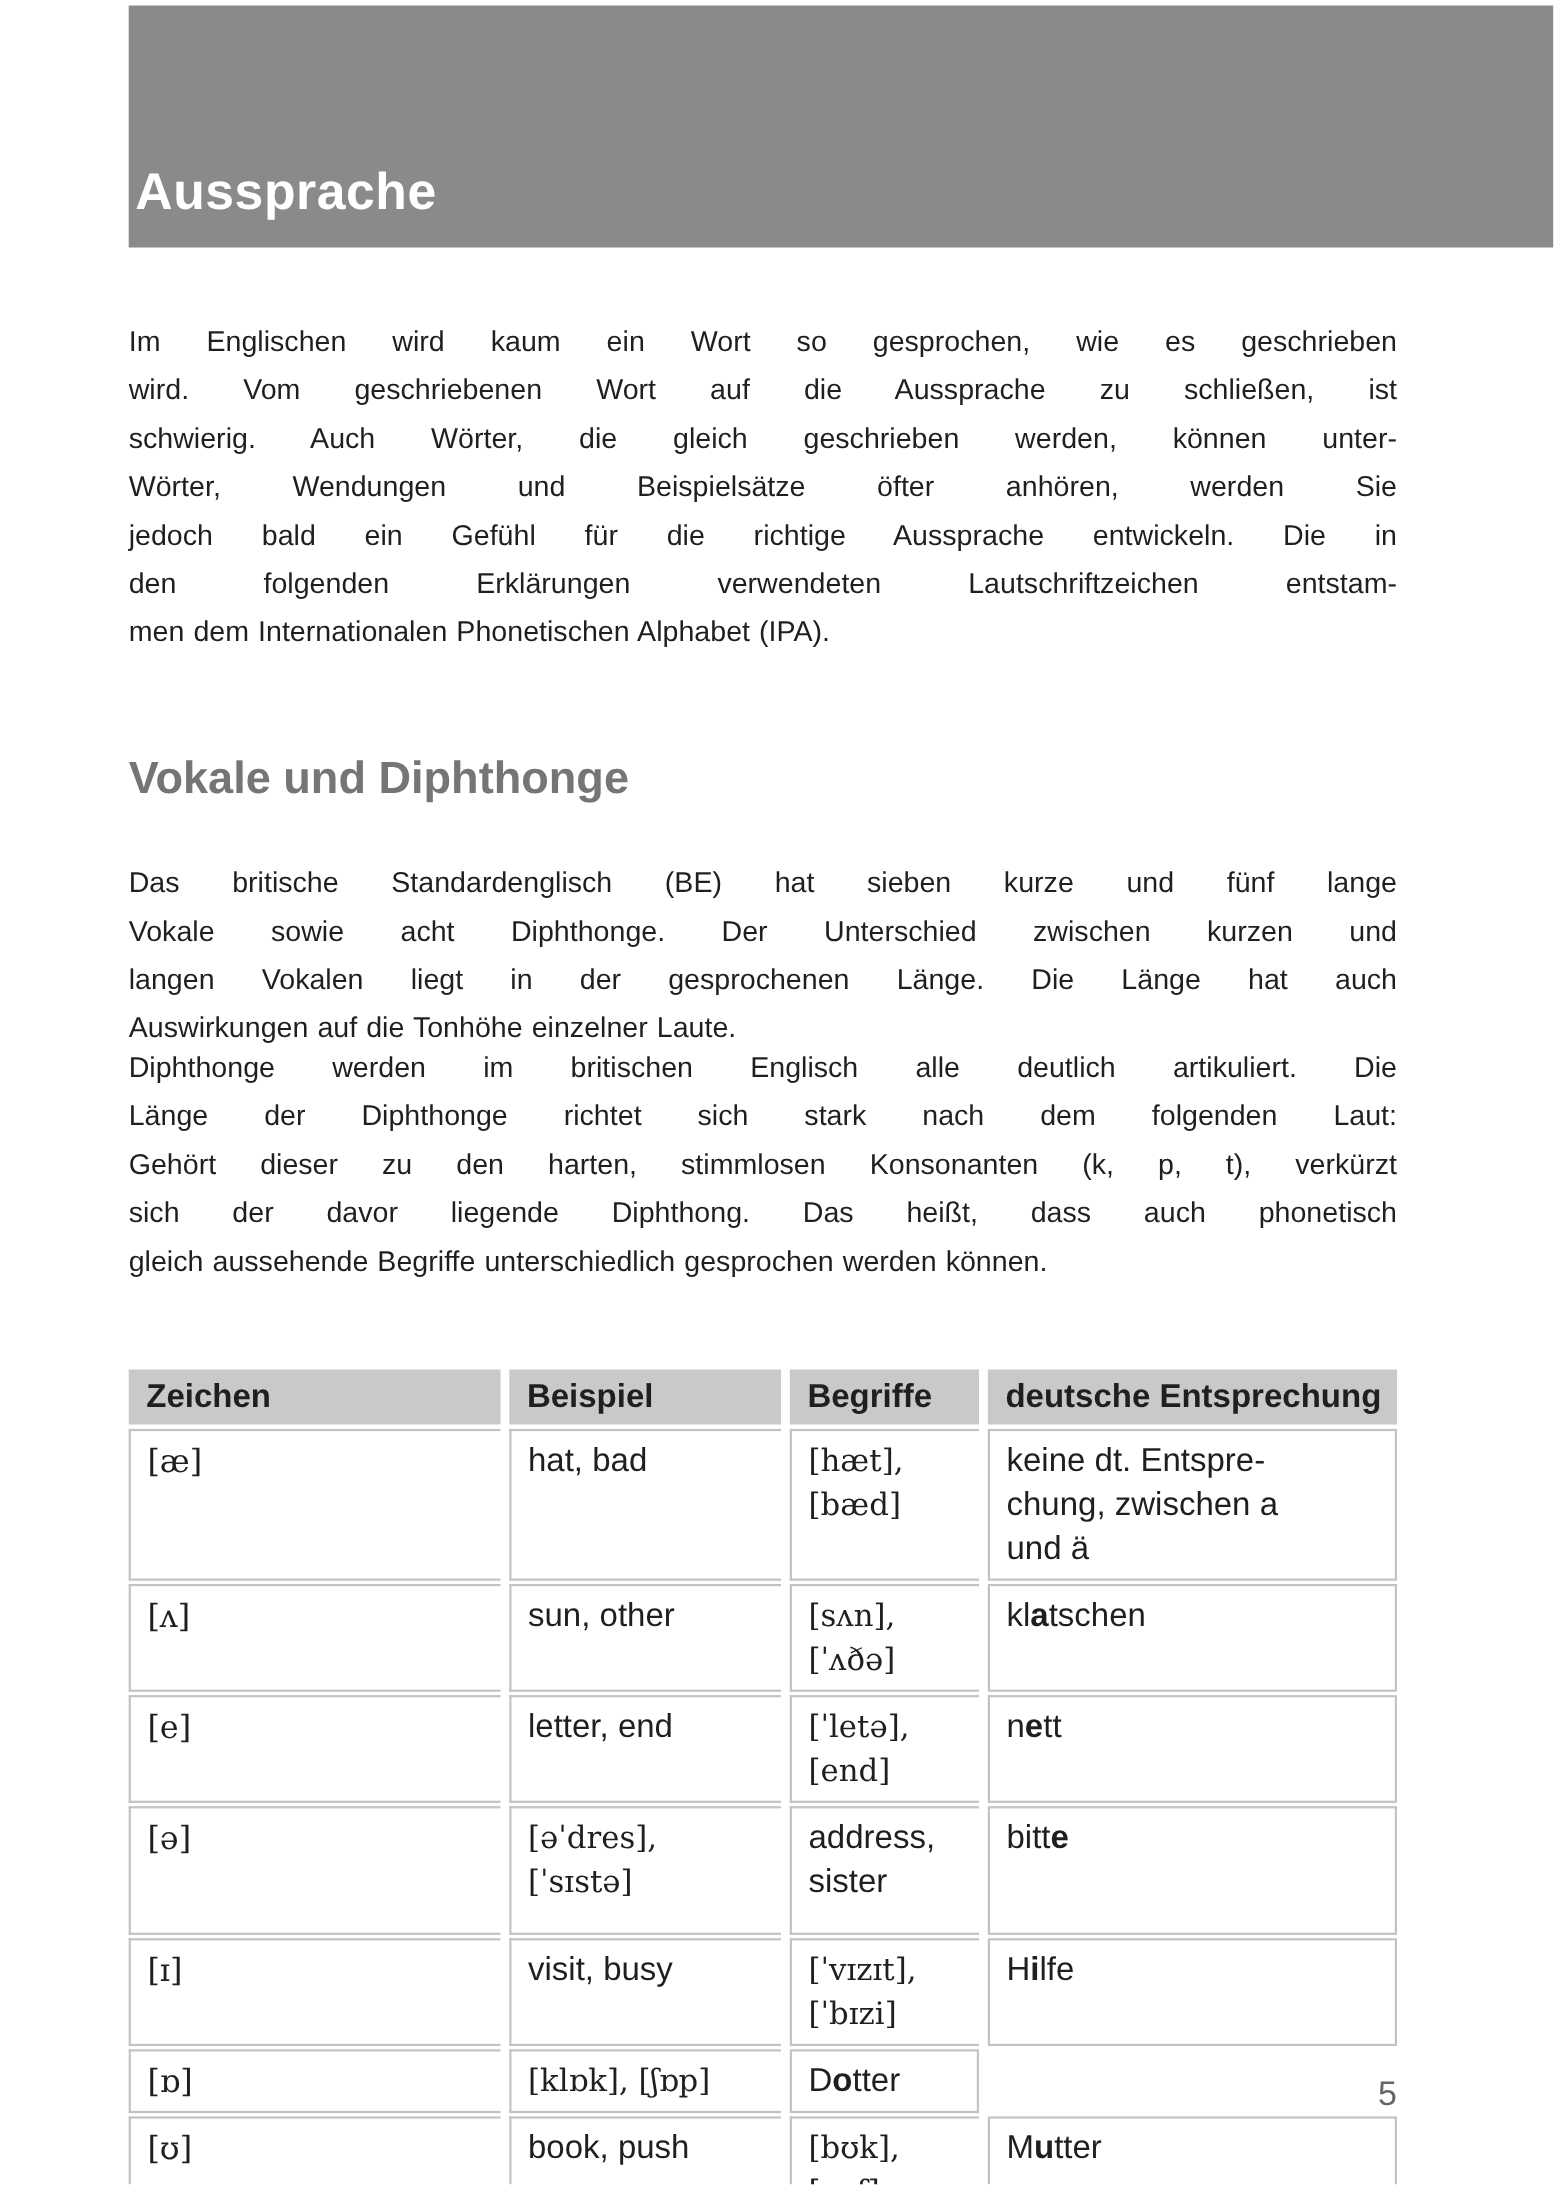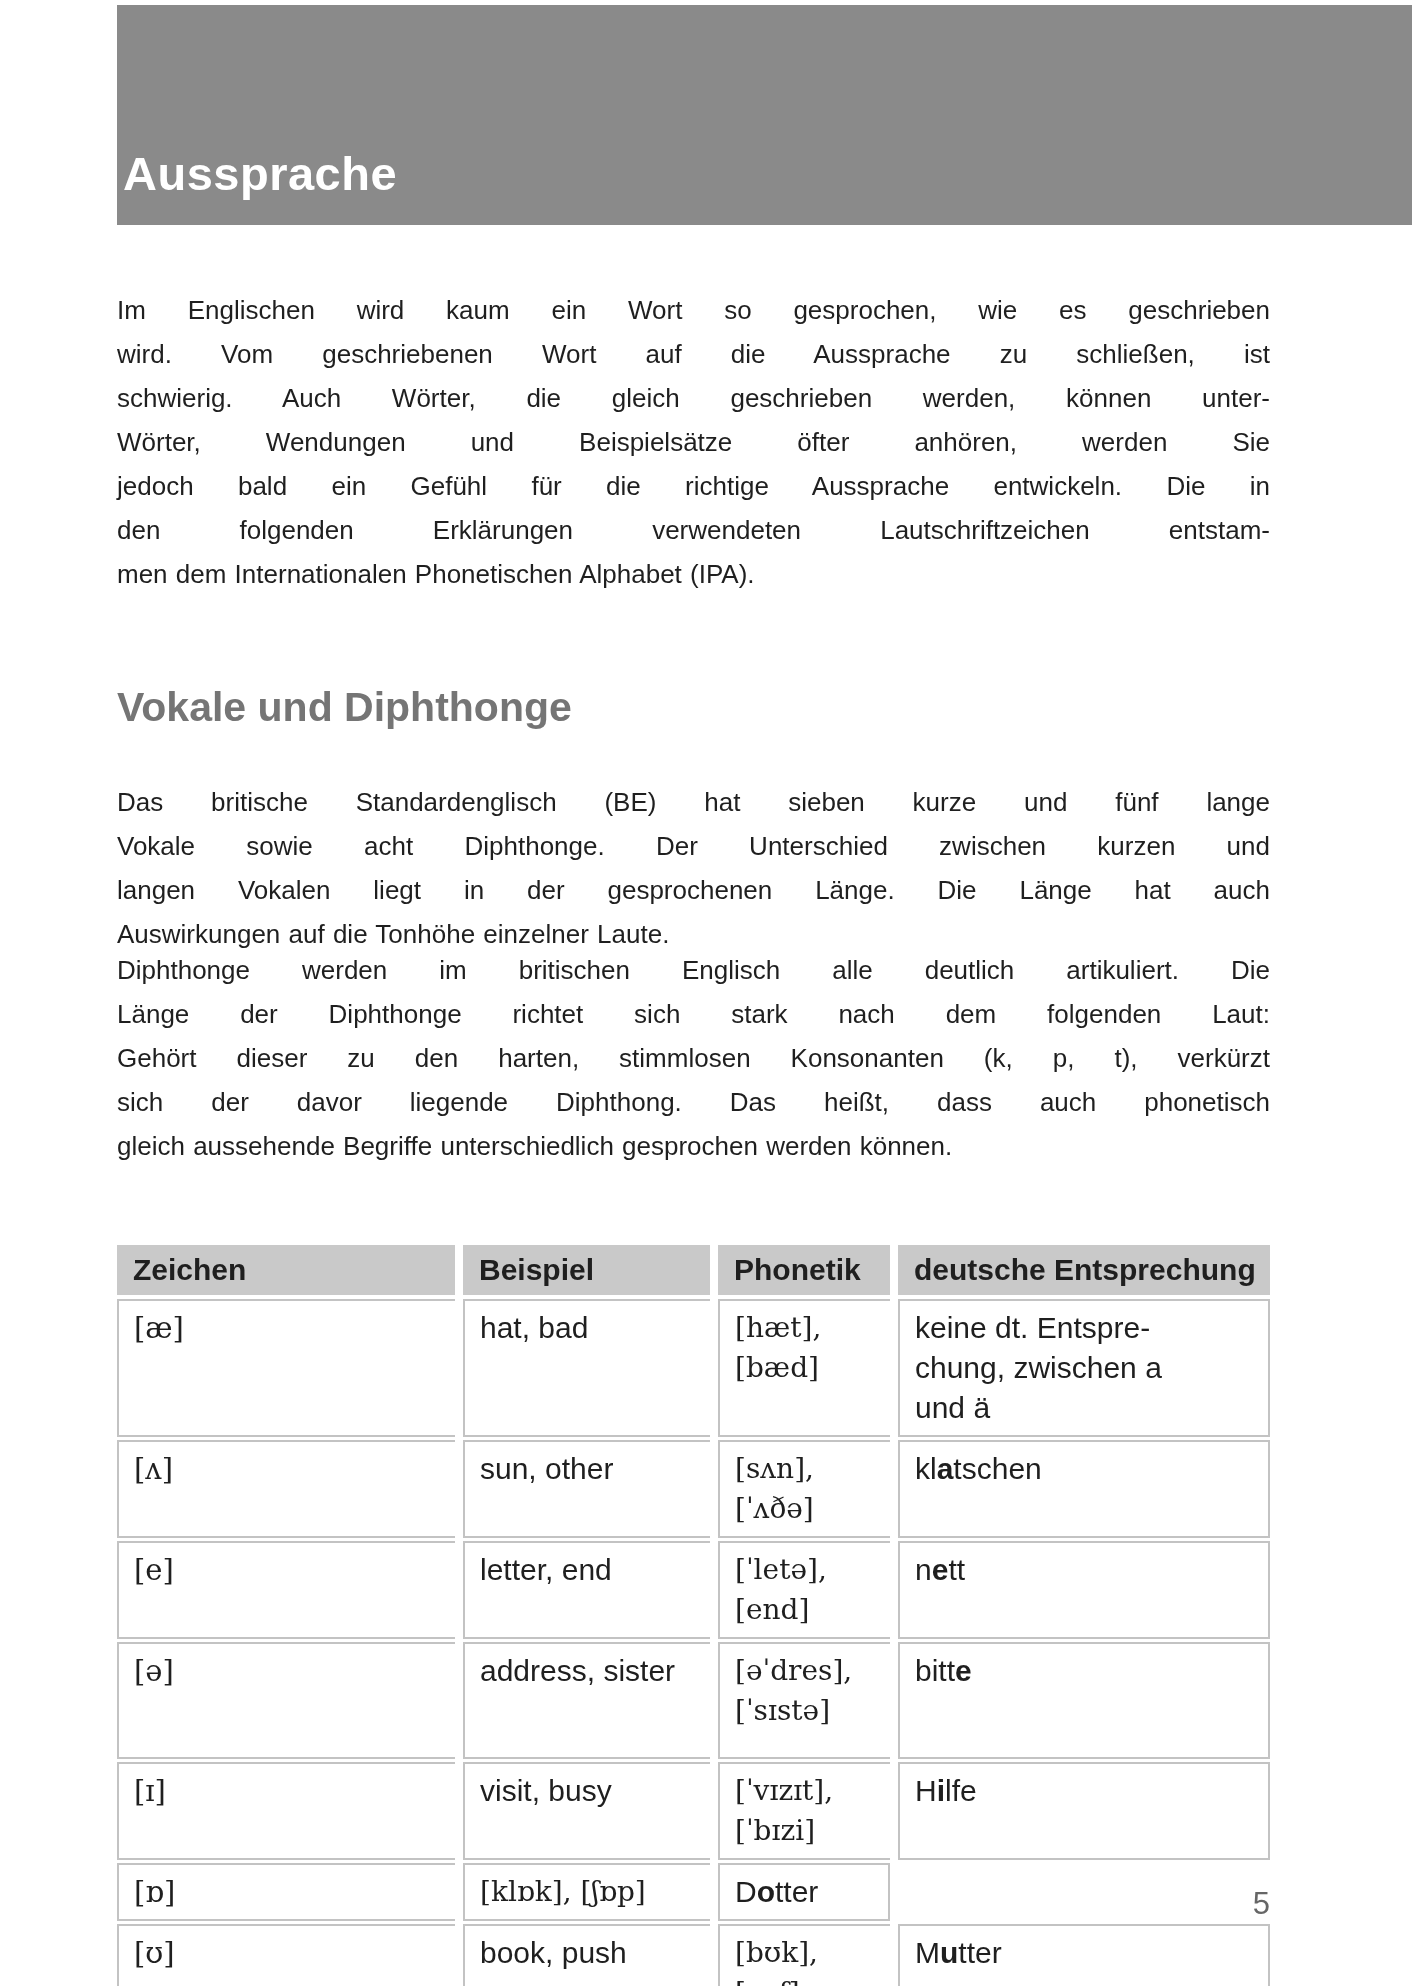--- a/index.html
+++ b/index.html
@@ -97,21 +97,21 @@
         <div class="pline">Länge der Diphthonge richtet sich stark nach dem folgenden Laut:</div>
         <div class="pline">Gehört dieser zu den harten, stimmlosen Konsonanten (k, p, t), verkürzt</div>
         <div class="pline">sich der davor liegende Diphthong. Das heißt, dass auch phonetisch</div>
         <div class="pline last">gleich aussehende Begriffe unterschiedlich gesprochen werden können.</div>
       </div>
 
     <section class="ipa-table">
       <div class="thead trow" id="table-head">
           <div class="cell">Zeichen</div>
           <div class="cell">Beispiel</div>
-          <div class="cell">Phonetik</div>
+          <div class="cell">Begriffe</div>
           <div class="cell">deutsche Entsprechung</div>
         </div>
       <div class="tbody" id="table-body">
           <div class="trow h-tall">
             <div class="cell c-zeichen">[æ]</div>
             <div class="cell c-beispiel">hat, bad</div>
             <div class="cell c-phonetik">[hæt], [bæd]</div>
             <div class="cell c-deutsch c-last"><span>keine dt. Entspre-
 chung, zwischen a
 und ä</span></div>
@@ -123,23 +123,23 @@
             <div class="cell c-deutsch c-last"><span>kl</span><b>a</b><span>tschen</span></div>
           </div>
           <div class="trow">
             <div class="cell c-zeichen">[e]</div>
             <div class="cell c-beispiel">letter, end</div>
             <div class="cell c-phonetik">[ˈletə], [end]</div>
             <div class="cell c-deutsch c-last"><span>n</span><b>e</b><span>tt</span></div>
           </div>
           <div class="trow h-mid">
             <div class="cell c-zeichen">[ə]</div>
-            <div class="cell c-beispiel">address, sister</div>
             <div class="cell c-phonetik">[əˈdres],
 [ˈsɪstə]</div>
+            <div class="cell c-beispiel">address, sister</div>
             <div class="cell c-deutsch c-last"><span>bitt</span><b>e</b><span></span></div>
           </div>
           <div class="trow">
             <div class="cell c-zeichen">[ɪ]</div>
             <div class="cell c-beispiel">visit, busy</div>
             <div class="cell c-phonetik">[ˈvɪzɪt], [ˈbɪzi]</div>
             <div class="cell c-deutsch c-last"><span>H</span><b>i</b><span>lfe</span></div>
           </div>
           <div class="trow">
             <div class="cell c-zeichen">[ɒ]</div>

